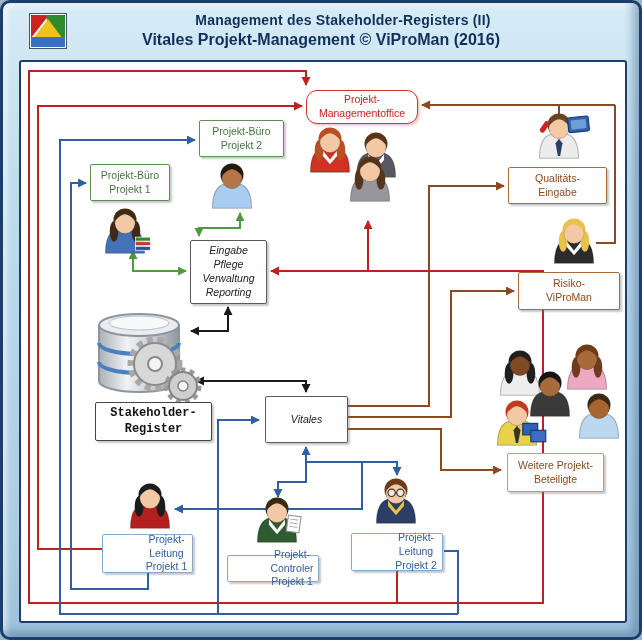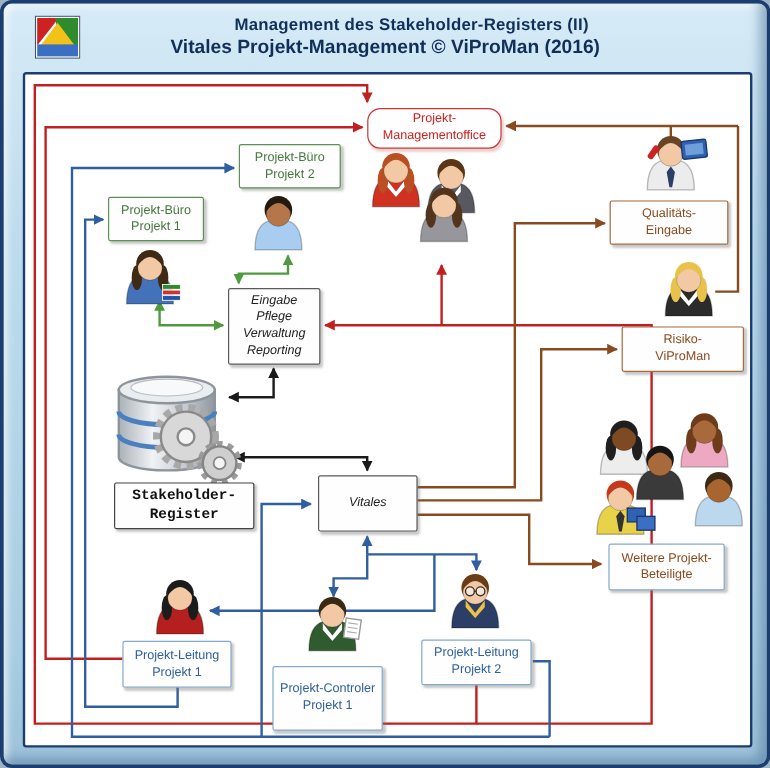--- a/index.html
+++ b/index.html
@@ -27,21 +27,21 @@
     position:absolute;z-index:2;display:flex;align-items:center;justify-content:center;
     text-align:center;font-size:10.5px;line-height:1.32;white-space:pre-line;
     background:#fefefe;border:1px solid #666;border-radius:2px;padding:2px;box-sizing:border-box;
     box-shadow:2px 2px 2px rgba(110,110,110,.38);
   }
   .box.red{border-color:#cc3434;color:#cc2222;box-shadow:2px 2px 2px rgba(200,120,120,.35);}
   .box.green{border-color:#5c9153;color:#44783d;}
   .box.dark{border-color:#5a5a5a;color:#222;font-style:italic;}
   .box.bold{font-weight:bold;font-size:12px;color:#111;border-color:#444;}
   .box.brown{border-color:#a66a3c;color:#8a4a1f;}
-  .box.blue{border-color:#84aacd;color:#2e5f9e;}
+  .box.blue{border-color:#84aacd;color:#2e5f9e;padding-left:40px;}
   .box.mixed{border-color:#84aacd;color:#8a4a1f;text-align:center;}
 </style>
 </head>
 <body>
 
 <div class="window">
 
   <svg class="logo" viewBox="0 0 38 36">
     <rect x="0.5" y="0.5" width="37" height="35" fill="#ffffff" stroke="#445566" stroke-width="1"></rect>
     <polygon points="2,2 20,2 2,25" fill="#cc2222"></polygon>
@@ -267,17 +267,17 @@
 Register</div>
   <div class="box dark" style="left:262px;top:393px;width:83px;height:47px;">Vitales</div>
   <div class="box brown" style="left:505px;top:164px;width:99px;height:37px;">Qualitäts-
 Eingabe</div>
   <div class="box brown" style="left:515px;top:269px;width:102px;height:38px;">Risiko-
 ViProMan</div>
   <div class="box mixed" style="left:504px;top:450px;width:97px;height:39px;">Weitere Projekt-
 Beteiligte</div>
   <div class="box blue" style="left:99px;top:531px;width:91px;height:39px;">Projekt-Leitung
 Projekt 1</div>
-  <div class="box blue" style="left:224px;top:552px;width:92px;height:54px;">Projekt-Controler
+  <div class="box blue" style="left:224px;top:552px;width:92px;height:27px;">Projekt-Controler
 Projekt 1</div>
   <div class="box blue" style="left:348px;top:530px;width:92px;height:38px;">Projekt-Leitung
 Projekt 2</div>
 </div>
 
 </body></html>

